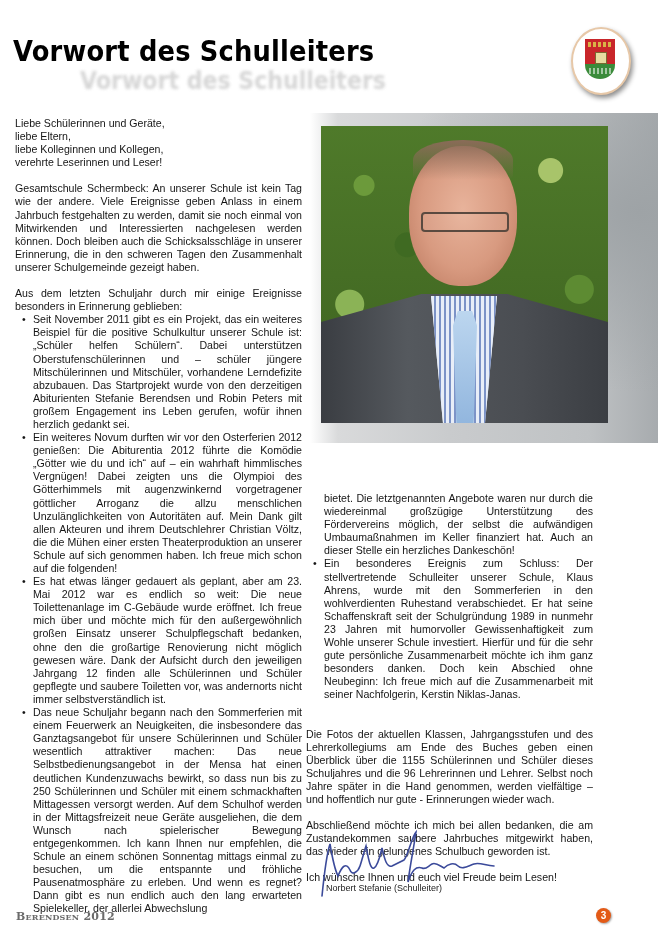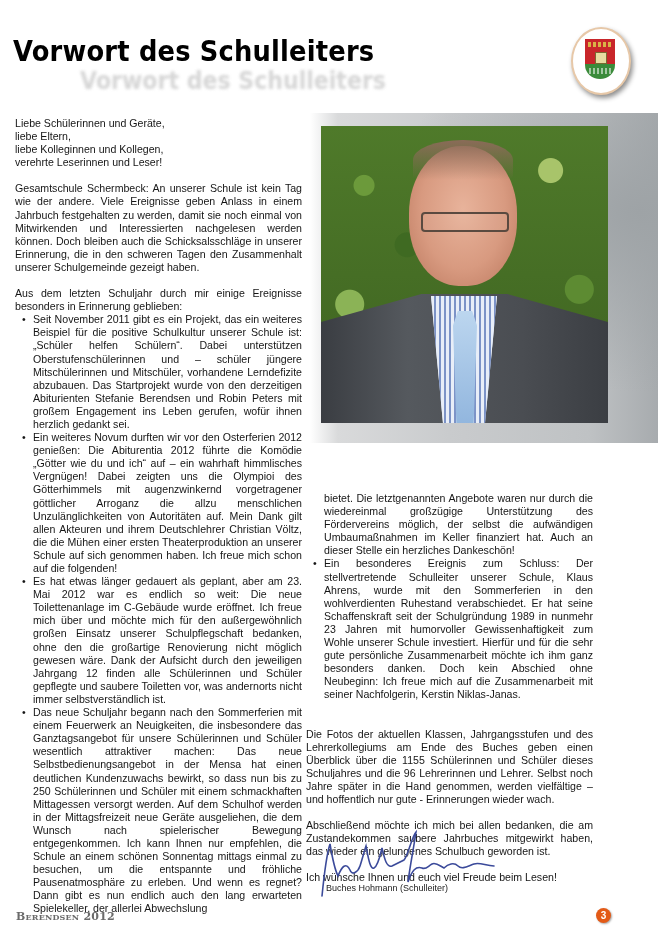--- a/index.html
+++ b/index.html
@@ -172,20 +172,20 @@
   <div class="gap"></div>
   <p class="j">Abschließend möchte ich mich bei allen bedanken, die am Zustandekommen saubere Jahrbuches mitgewirkt haben, das wieder ein gelungenes Schulbuch geworden ist.</p>
   <div class="gap"></div>
   <p>Ich wünsche Ihnen und euch viel Freude beim Lesen!</p>
 </div>
 
 <div class="signature-wrap">
   <svg width="200" height="72">
     <path id="sigpath" d="M6 70 C8 50, 10 30, 14 18 C16 30, 18 42, 22 50 C26 40, 30 36, 34 44 C36 50, 42 46, 44 40 C46 34, 48 26, 50 20 C52 30, 54 44, 58 42 C62 40, 64 30, 66 22 C68 30, 70 42, 76 40 C80 38, 84 36, 88 34 C92 30, 96 10, 100 6 C98 20, 94 40, 92 56 C96 44, 100 40, 106 42 C110 44, 112 40, 116 38 C120 36, 124 40, 128 42 C132 38, 138 36, 142 40 C146 44, 152 40, 158 38 C164 36, 170 40, 178 40" fill="none" stroke="#3b4a9a" stroke-width="1.6" stroke-linecap="round"></path>
   </svg>
-  <div class="sig-name">Buches Hohmann (Schulleiter)</div>
+  <div class="sig-name">Norbert Stefanie (Schulleiter)</div>
 </div>
 
 <div class="footer-label">
   <span>Berendsen</span>
   <span class="yr">2012</span>
 </div>
 <div class="page-num">3</div>
 
 </body></html>

